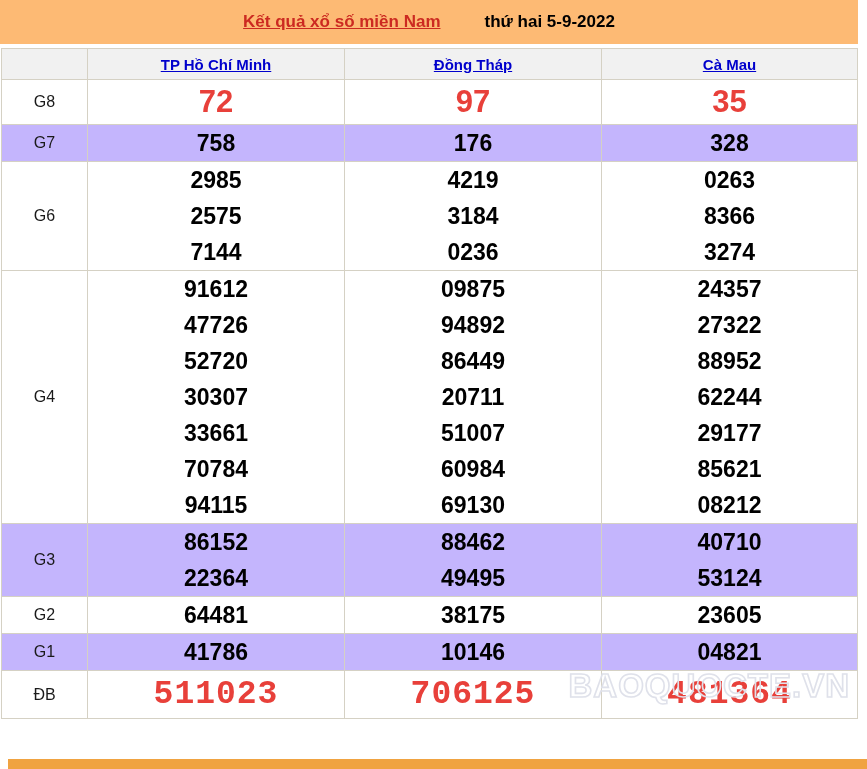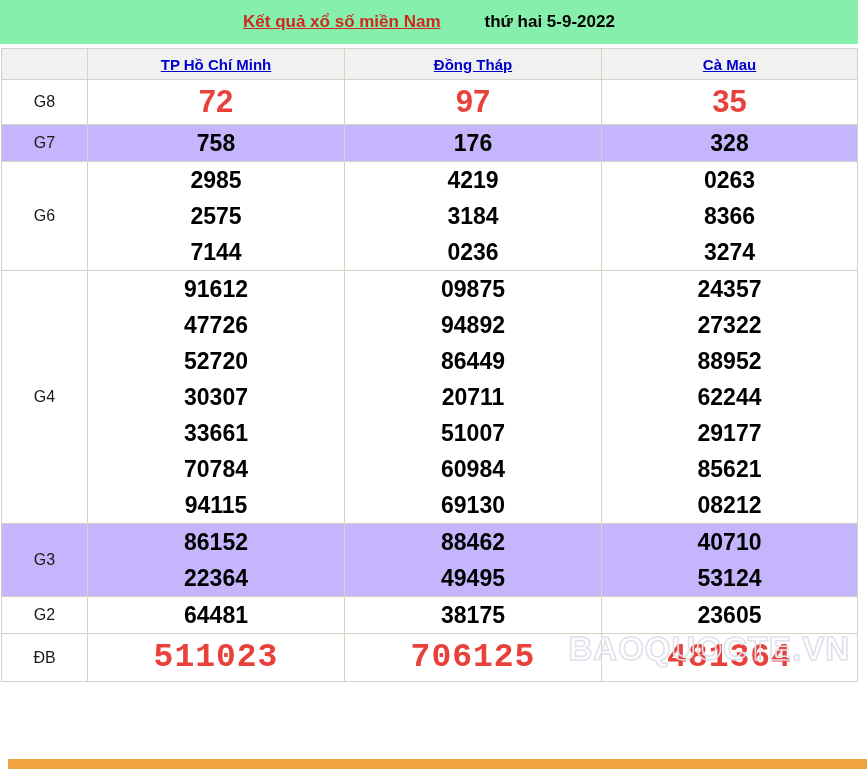--- a/index.html
+++ b/index.html
@@ -7,21 +7,21 @@
     width: 867px; height: 769px;
     font-family: "Liberation Sans", sans-serif;
     position: relative;
     overflow: hidden;
   }
   .content { width: 858px; position: relative; }
 
   
   .title-bar {
     height: 44px;
-    background: #86efac;
+    background: #fdba74;
     display: flex; align-items: center; justify-content: center;
     font-size: 17px; font-weight: bold; gap: 39px;
   }
   .title-link {
     color: #cc2a21;
     text-decoration: underline;
     cursor: pointer;
     margin-right: 5px;
   }
   .title-rest { color: #000000; }
@@ -226,20 +226,32 @@
           <td class="num-cell">
             <div class="num">64481</div>
           </td>
           <td class="num-cell">
             <div class="num">38175</div>
           </td>
           <td class="num-cell">
             <div class="num">23605</div>
           </td>
         </tr>
+        <tr class="striped">
+          <td class="row-label">G1</td>
+          <td class="num-cell">
+            <div class="num">41786</div>
+          </td>
+          <td class="num-cell">
+            <div class="num">10146</div>
+          </td>
+          <td class="num-cell">
+            <div class="num">04821</div>
+          </td>
+        </tr>
         <tr class="plain highlight-big">
           <td class="row-label">ĐB</td>
           <td class="num-cell">
             <div class="num">511023</div>
           </td>
           <td class="num-cell">
             <div class="num">706125</div>
           </td>
           <td class="num-cell">
             <div class="num">481364</div>

